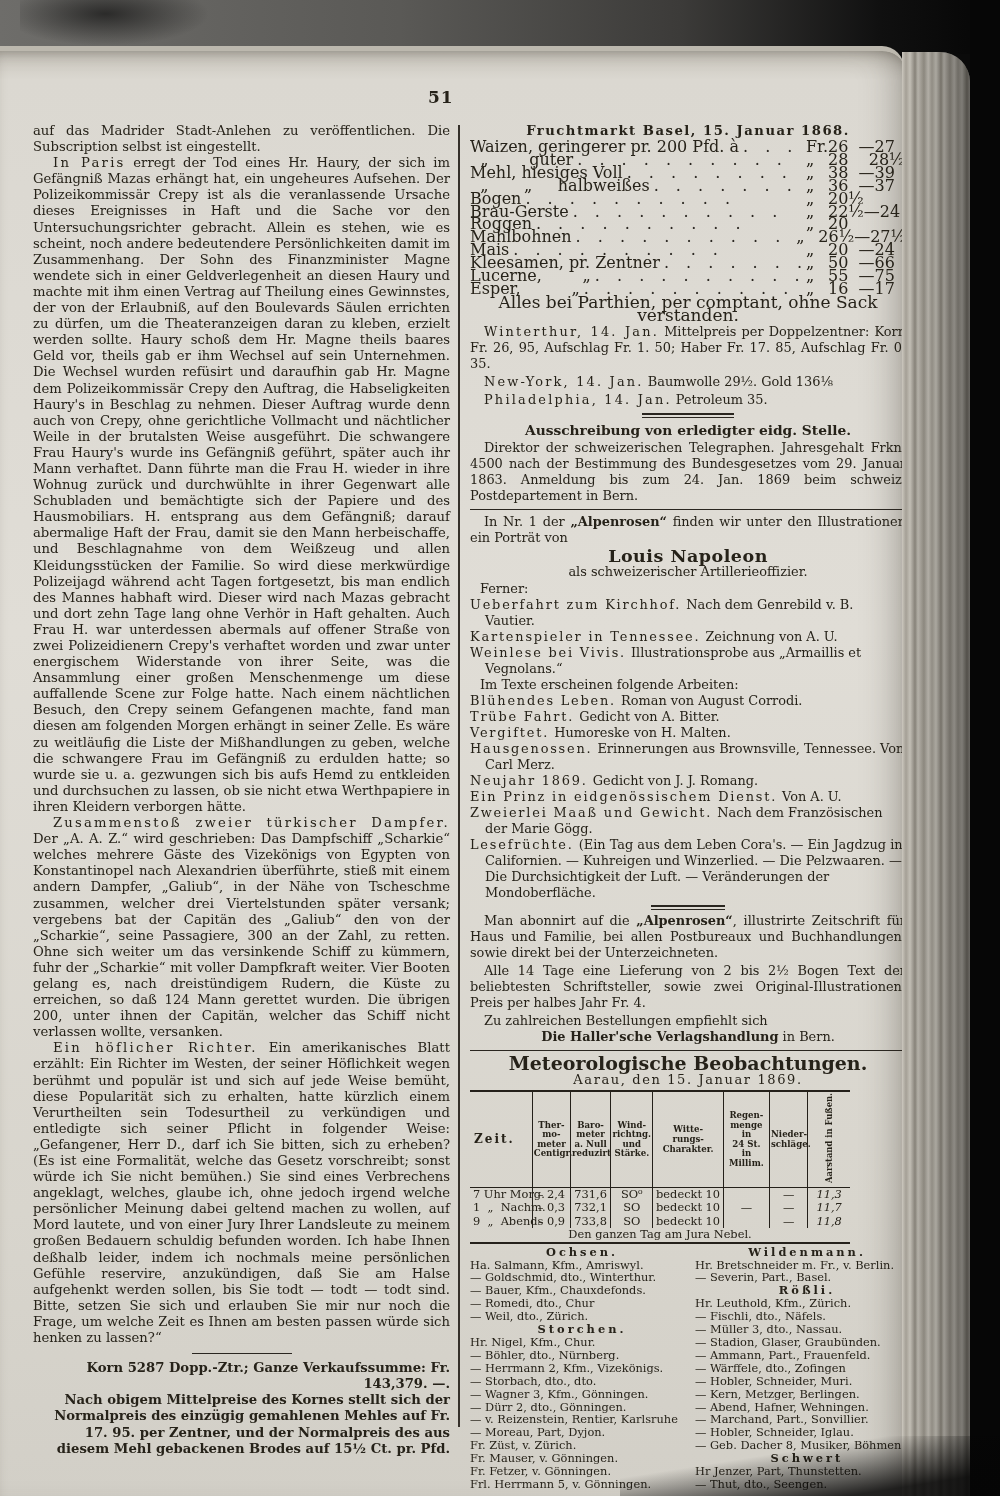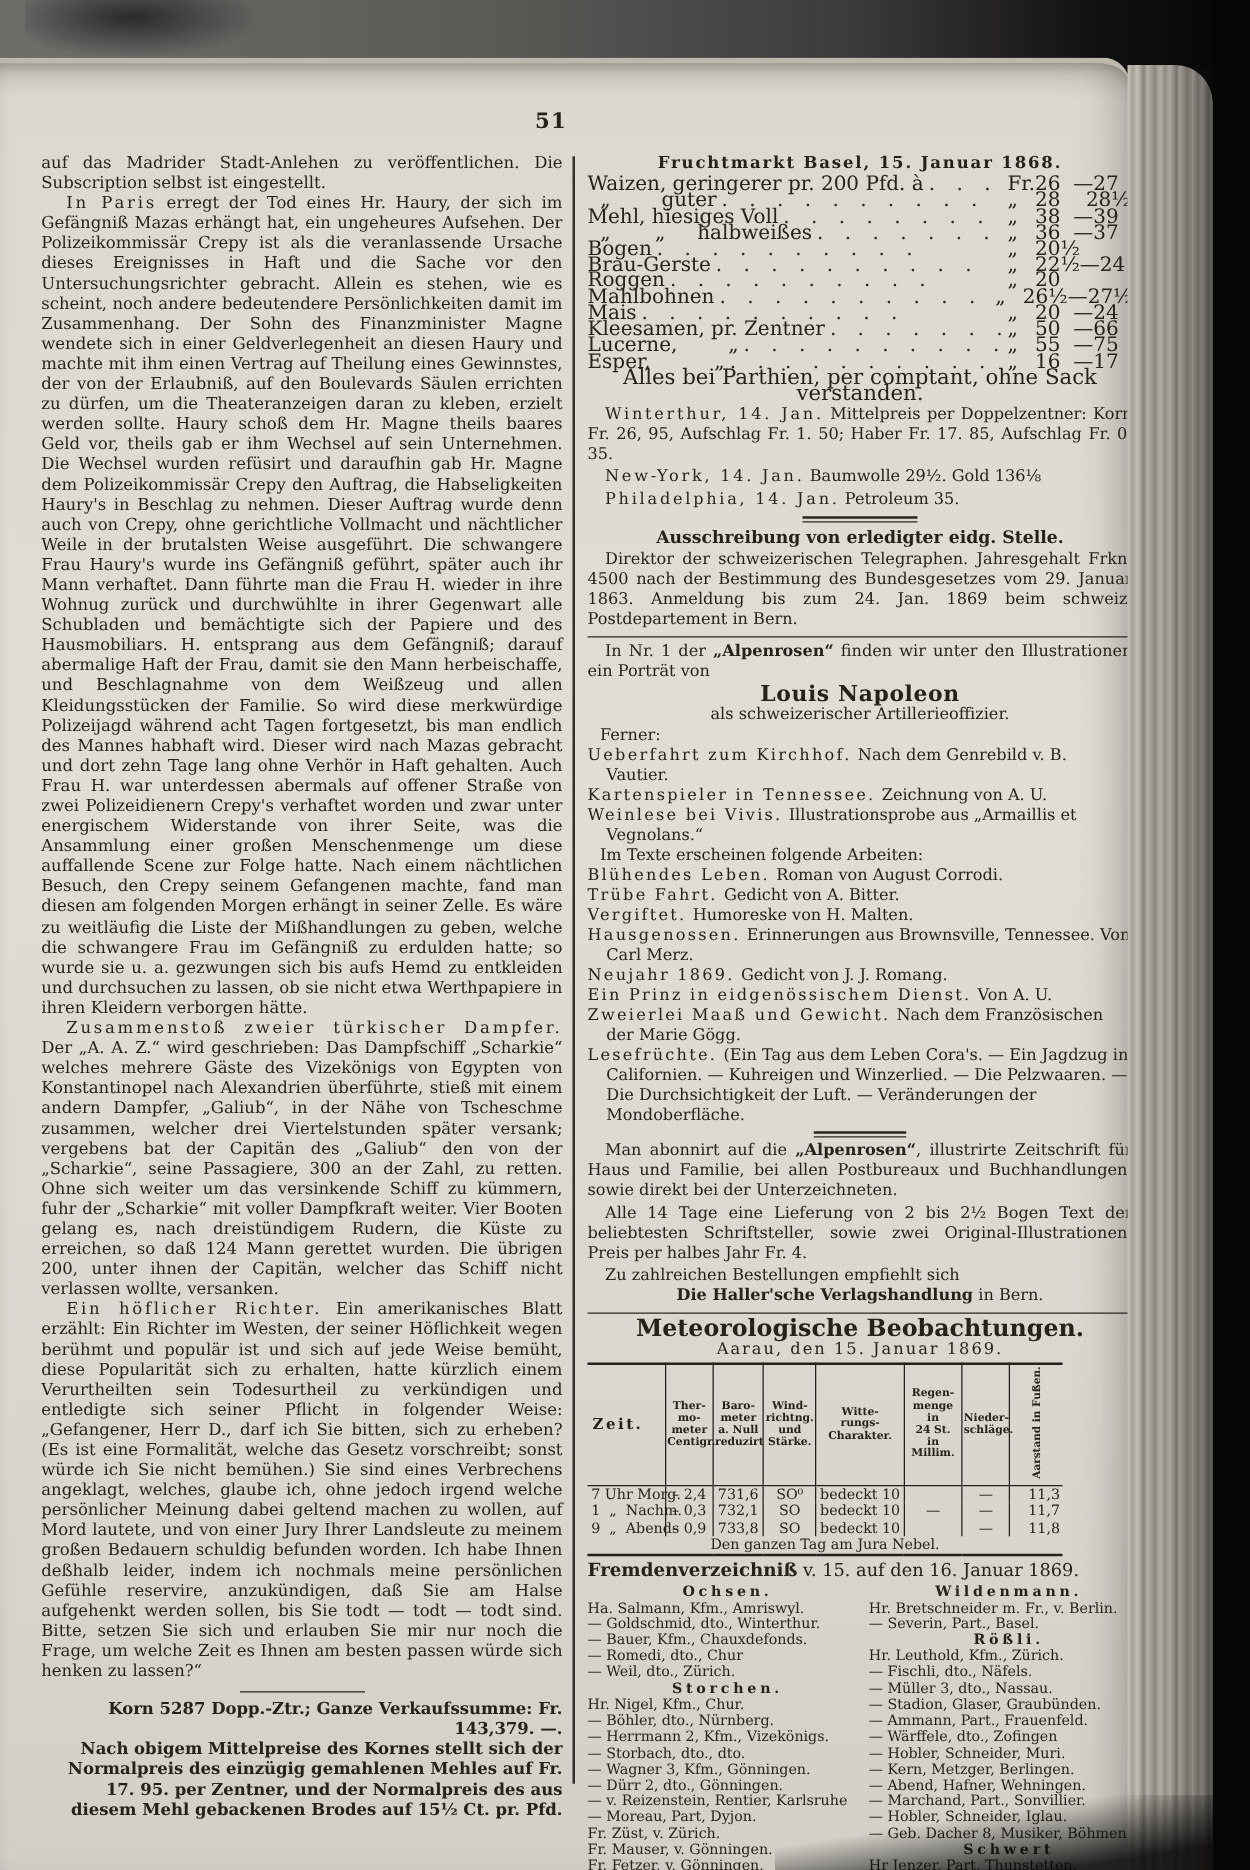--- a/index.html
+++ b/index.html
@@ -78,21 +78,21 @@
   .wk-t{letter-spacing:1.8px;margin-right:5px;}
   
   .met-title{text-align:center;font-weight:bold;font-size:19px;margin-top:4px;}
   .met-sub{text-align:center;letter-spacing:1.6px;font-size:13px;margin:1px 0 2px 0;}
   table.met{border-collapse:collapse;width:380px;border-top:2.2px solid #24201a;border-bottom:2.2px solid #24201a;table-layout:fixed;}
   table.met th{font-weight:bold;font-size:8.6px;line-height:9.6px;white-space:pre-line;padding:1px 1px;vertical-align:middle;border-bottom:1.1px solid #24201a;}
   table.met th.zeit{font-size:12px;letter-spacing:2px;text-align:left;padding-left:4px;}
   table.met th+th,table.met td+td{border-left:1.1px solid #24201a;}
   table.met td{font-size:11.4px;line-height:13.4px;padding:0 2px;text-align:center;vertical-align:middle;}
   table.met td.t{text-align:left;white-space:pre;padding-left:3px;}
-  table.met td.n{text-align:right;padding-left:2px;}
+  table.met td.n{text-align:center;padding-left:2px;font-style:italic;}
   .vwrap{writing-mode:vertical-rl;transform:rotate(180deg);margin:0 auto;font-size:8.4px;line-height:9px;}
   td.foot{border-left:none !important;text-align:center;font-size:12px;padding:1px 0 2px 0;}
   
   .fv-title{font-size:14.2px;margin-top:4px;}
   .fv-title .bold{font-size:14.6px;}
   .fv-cols{display:flex;gap:14px;margin-top:2px;}
   .fv-col{flex:1 1 0;font-size:11.4px;line-height:12.9px;}
   .fv-line{padding-left:13px;text-indent:-13px;}
   .fv-inn{display:block;text-align:center;font-weight:bold;letter-spacing:3px;text-indent:0;}
   .fv-inn:empty,.fv-guest:empty{display:none;}
@@ -360,21 +360,20 @@
             <td class="n">11,8</td>
           </tr>
         </tbody>
       <tbody>
         <tr>
             <td class="foot" colspan="8">Den ganzen Tag am Jura Nebel.</td>
           </tr>
       </tbody>
     </table>
 
-    <div class="fv-title"><span class="bold">Fremdenverzeichniß</span> <span>v. 15. auf den 16. Januar 1869.</span></div>
     <div class="fv-cols">
       <div class="fv-col">
 
           <div class="fv-line">
             <span class="fv-inn">Ochsen.</span>
           </div>
 
           <div class="fv-line">
             <span class="fv-guest">Ha. Salmann, Kfm., Amriswyl.</span>
           </div>

